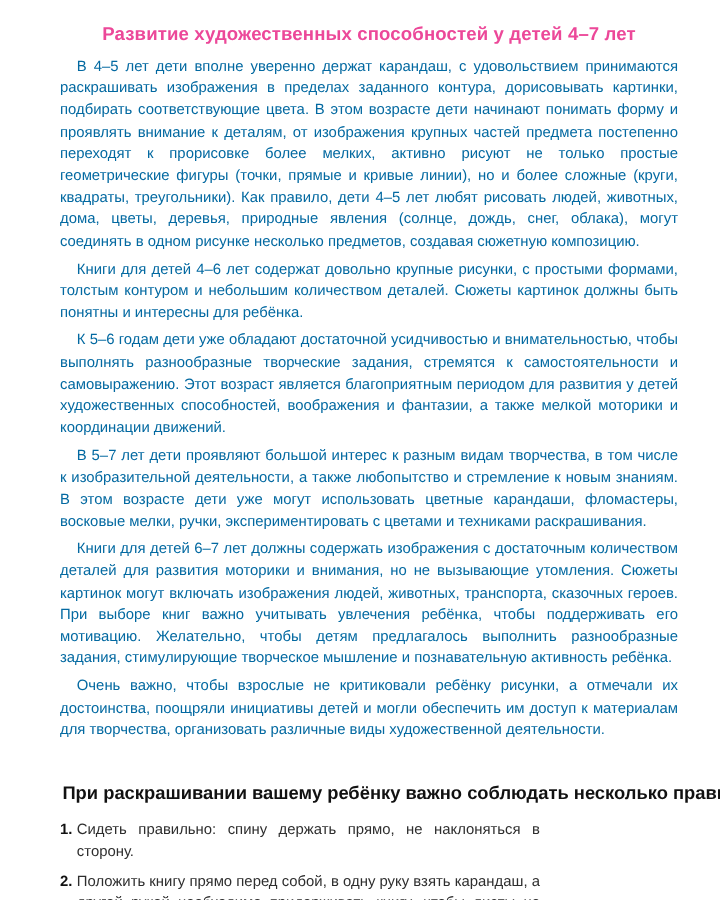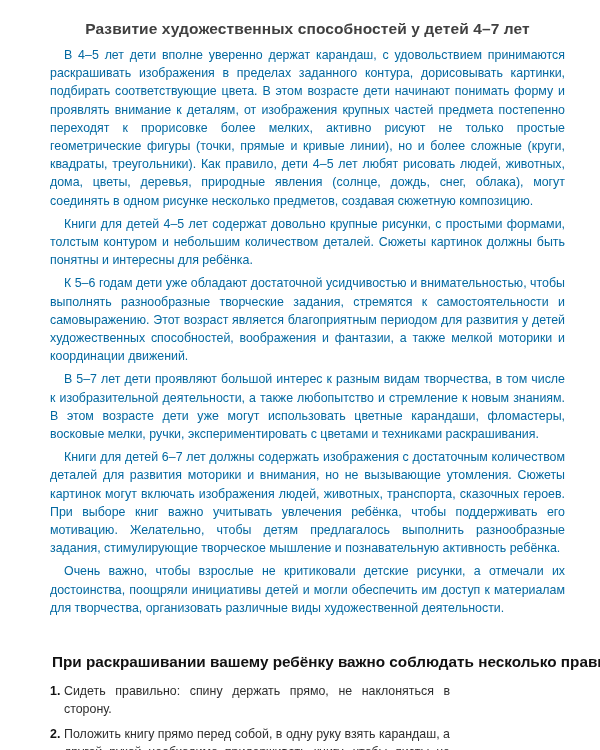--- a/index.html
+++ b/index.html
@@ -1,41 +1,41 @@
 <!DOCTYPE html>
 <html><head>
 <meta charset="utf-8">
 <style>
   html, body { margin: 0; padding: 0; background: #ffffff; }
   body { width: 600px; height: 750px; overflow: hidden; position: relative;
          font-family: "Liberation Sans", sans-serif; color: #2a2a2a; }
   .page { position: absolute; left: 50px; top: 0; width: 515px; }
   h1 { font-family: "Liberation Sans", sans-serif; font-weight: bold; font-size: 15.5px;
-       color: #404040; text-align: center; margin: 20px 0 8px 0; letter-spacing: 0.1px; }
+       color: #ec4899; text-align: center; margin: 20px 0 8px 0; letter-spacing: 0.1px; }
   p.body { font-size: 12.4px; line-height: 18.2px; margin: 0 0 5px 0; text-align: justify;
            text-indent: 14px; color: #0369a1; hyphens: manual; }
   h2 { font-family: "Liberation Sans", sans-serif; font-weight: bold; font-size: 15.3px;
        color: #111; margin: 36px 0 11px 2px; white-space: nowrap; }
   ol.rules { list-style: none; margin: 0; padding: 0; width: 400px; }
   ol.rules li { position: relative; padding-left: 14px; font-size: 12.4px; line-height: 18.2px;
                 margin-bottom: 6px; text-align: justify; color: #2e2e2e; }
   ol.rules li .num { position: absolute; left: 0; top: 0; font-weight: bold; color: #111; }
 </style>
 </head>
 <body>
 
 <div class="page">
   <h1>Развитие художественных способностей у детей 4–7 лет</h1>
 
   <p class="body">В 4–5 лет дети вполне уверенно держат карандаш, с удовольствием принимаются рас­крашивать изображения в пределах заданного контура, дорисовывать картинки, подбирать соответствующие цвета. В этом возрасте дети начинают понимать форму и проявлять вни­мание к деталям, от изображения крупных частей предмета постепенно переходят к про­рисовке более мелких, активно рисуют не только простые геометрические фигуры (точки, прямые и кривые линии), но и более сложные (круги, квадраты, треугольники). Как правило, дети 4–5 лет любят рисовать людей, животных, дома, цветы, деревья, природные явления (солнце, дождь, снег, облака), могут соединять в одном рисунке несколько предметов, соз­давая сюжетную композицию.</p>
-  <p class="body">Книги для детей 4–5 лет содержат довольно крупные рисунки, с простыми формами, тол­стым контуром и небольшим количеством деталей. Сюжеты картинок должны быть понятны и интересны для ребёнка.</p>
+  <p class="body">Книги для детей 4–6 лет содержат довольно крупные рисунки, с простыми формами, тол­стым контуром и небольшим количеством деталей. Сюжеты картинок должны быть понятны и интересны для ребёнка.</p>
   <p class="body">К 5–6 годам дети уже обладают достаточной усидчивостью и внимательностью, чтобы вы­полнять разнообразные творческие задания, стремятся к самостоятельности и самовыраже­нию. Этот возраст является благоприятным периодом для развития у детей художественных способностей, воображения и фантазии, а также мелкой моторики и координации движений.</p>
   <p class="body">В 5–7 лет дети проявляют большой интерес к разным видам творчества, в том числе к изо­бразительной деятельности, а также любопытство и стремление к новым знаниям. В этом возрасте дети уже могут использовать цветные карандаши, фломастеры, восковые мелки, ручки, экспериментировать с цветами и техниками раскрашивания.</p>
   <p class="body">Книги для детей 6–7 лет должны содержать изображения с достаточным количеством де­талей для развития моторики и внимания, но не вызывающие утомления. Сюжеты картинок могут включать изображения людей, животных, транспорта, сказочных героев. При выборе книг важно учитывать увлечения ребёнка, чтобы поддерживать его мотивацию. Желательно, чтобы детям предлагалось выполнить разнообразные задания, стимулирующие творческое мышление и познавательную активность ребёнка.</p>
-  <p class="body">Очень важно, чтобы взрослые не критиковали детские рисунки, а отмечали их достоин­ства, поощряли инициативы детей и могли обеспечить им доступ к материалам для творче­ства, организовать различные виды художественной деятельности.</p>
+  <p class="body">Очень важно, чтобы взрослые не критиковали ребёнку рисунки, а отмечали их достоин­ства, поощряли инициативы детей и могли обеспечить им доступ к материалам для творче­ства, организовать различные виды художественной деятельности.</p>
 
   <h2>При раскрашивании вашему ребёнку важно соблюдать несколько правил:</h2>
 
   <ol class="rules">
     <li>
       <span class="num">1.</span>
       <span>Сидеть правильно: спину держать прямо, не наклоняться в сторону.</span>
     </li>
     <li>
       <span class="num">2.</span>

